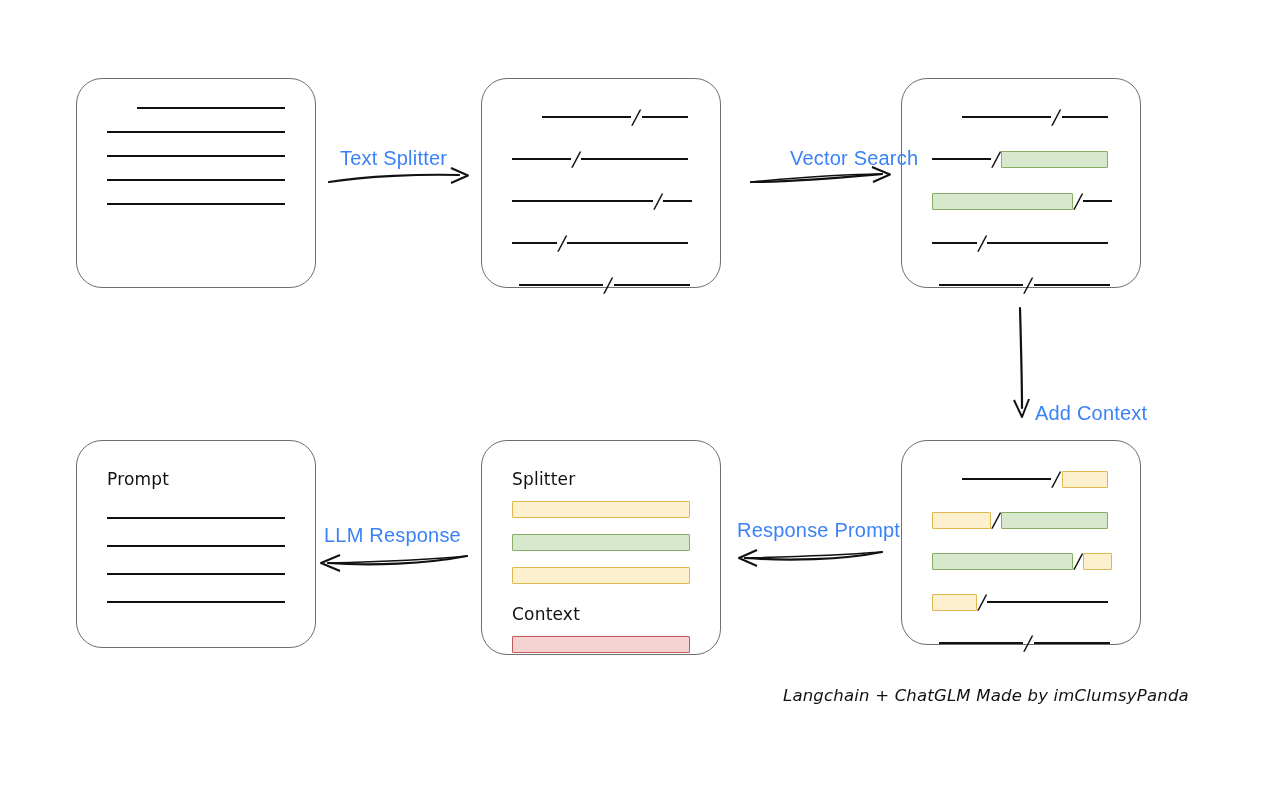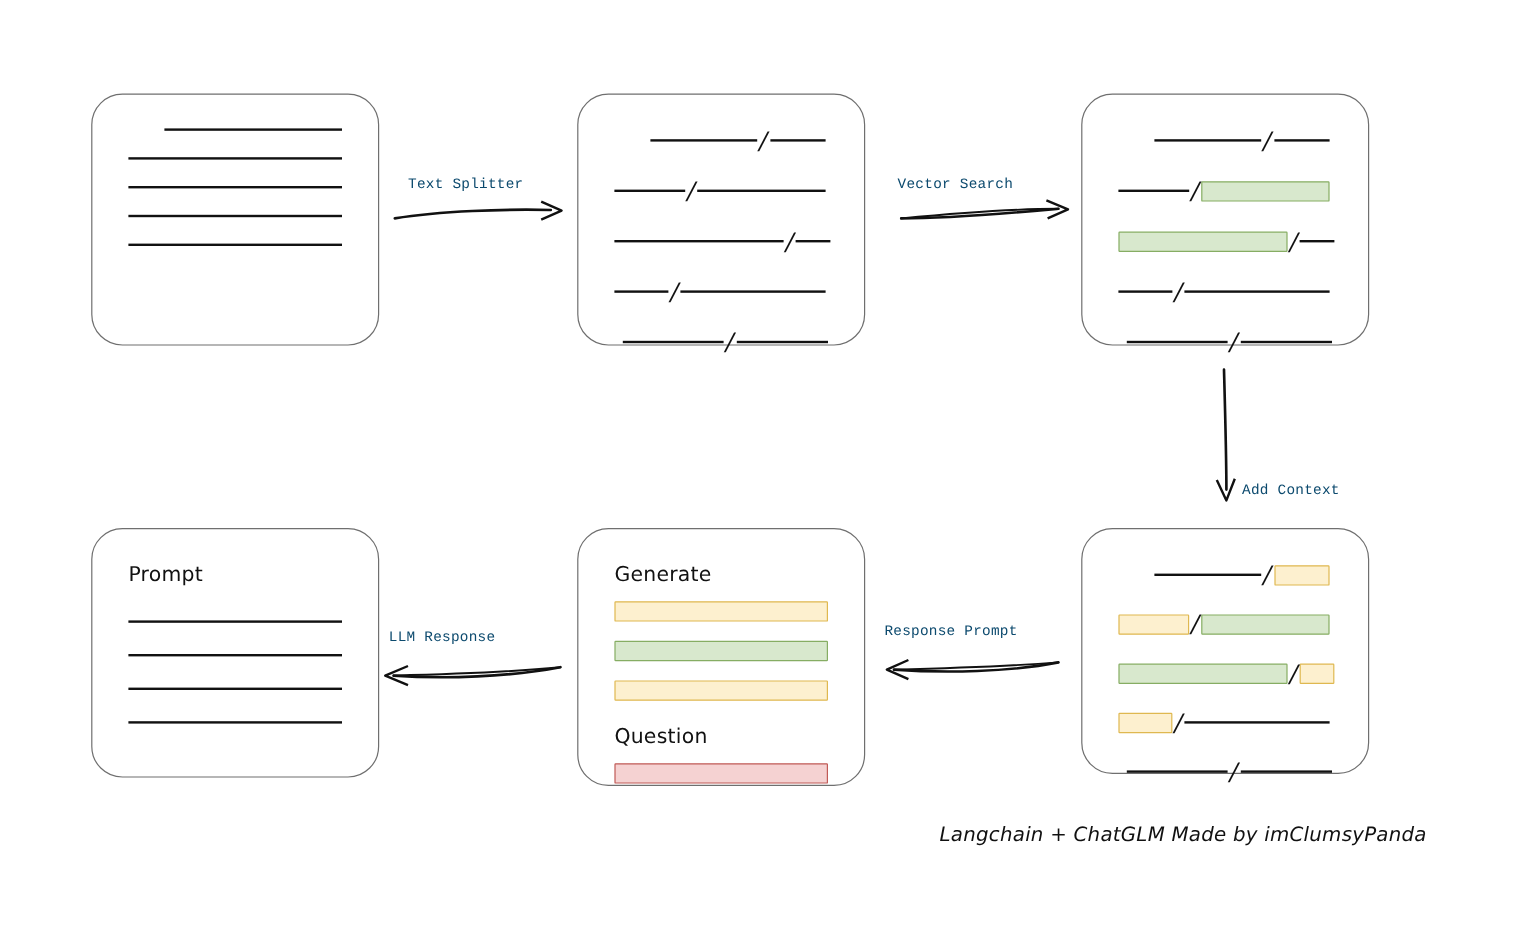--- a/index.html
+++ b/index.html
@@ -79,23 +79,23 @@
     letter-spacing: .2px;
     white-space: nowrap;
   }
 
   
   .arrow {
     position: absolute;
   }
   .arrow-label {
     position: absolute;
-    font-family: Liberation Mono, monospace;
-    font-size: 12px;
-    color: #0c4a6e;
+    font-family: Liberation Sans, sans-serif;
+    font-size: 20px;
+    color: #3b82f6;
     white-space: nowrap;
     letter-spacing: .2px;
   }
 
   .caption {
     position: absolute;
     font-family: "DejaVu Sans", sans-serif;
     font-size: 16.5px;
     color: #111111;
     white-space: nowrap;
@@ -233,33 +233,33 @@
           <div class="seg" style="flex: 0 0 47%;"></div>
           <span class="slash">/</span>
           <div class="seg" style="flex: 0 0 43%;"></div>
         </div>
       </div>
   </div>
 </div>
 
 <div class="card" id="card-prompt">
   <div class="card-inner">
-    <div class="card-label" style="margin-bottom:12px;">Generate</div>
+    <div class="card-label" style="margin-bottom:12px;">Splitter</div>
     <div class="rows">
         <div class="row">
           <div class="seg hl yellow" style="flex: 0 0 100%;"></div>
         </div>
         <div class="row" style="margin-top: 16px;">
           <div class="seg hl green" style="flex: 0 0 100%;"></div>
         </div>
         <div class="row" style="margin-top: 16px;">
           <div class="seg hl yellow" style="flex: 0 0 100%;"></div>
         </div>
       </div>
-    <div class="card-label" style="margin-top:20px;margin-bottom:12px;">Question</div>
+    <div class="card-label" style="margin-top:20px;margin-bottom:12px;">Context</div>
     <div class="rows">
         <div class="row">
           <div class="seg hl red" style="flex: 0 0 100%;"></div>
         </div>
       </div>
   </div>
 </div>
 
 <div class="card" id="card-answer">
   <div class="card-inner">
@@ -280,21 +280,21 @@
       </div>
   </div>
 </div>
 
 <div class="arrow-label" style="left:340px; top:147px;">Text Splitter</div>
 <svg class="arrow" style="left:326px; top:163px;" width="145" height="30">
   <path d="M3,19 C40,13 95,11 133,12" stroke="#111" stroke-width="2.2" fill="none" stroke-linecap="round"></path>
   <path d="M125,5 L142,12.5 L125,20" stroke="#111" stroke-width="2" fill="none" stroke-linejoin="round"></path>
 </svg>
 
-<div class="arrow-label" style="left:748px; top:147px;">Vector Search</div>
+<div class="arrow-label" style="left:790px; top:147px;">Vector Search</div>
 <svg class="arrow" style="left:748px; top:163px;" width="145" height="30">
   <path d="M3,19 C45,19 100,14 134,11" stroke="#111" stroke-width="2.2" fill="none" stroke-linecap="round"></path>
   <path d="M3,19 C45,15 100,11 134,11" stroke="#111" stroke-width="1.6" fill="none" stroke-linecap="round"></path>
   <path d="M124,4 L142,11.5 L125,19" stroke="#111" stroke-width="2" fill="none" stroke-linejoin="round"></path>
 </svg>
 
 <div class="arrow-label" style="left:1035px; top:355px;margin-top:47px;">Add Context</div>
 <svg class="arrow" style="left:1008px; top:305px;" width="34" height="115">
   <path d="M12,3 C13,40 14,75 14,103" stroke="#111" stroke-width="2.2" fill="none" stroke-linecap="round"></path>
   <path d="M6,95 L14,112 L21,94" stroke="#111" stroke-width="2" fill="none" stroke-linejoin="round"></path>

